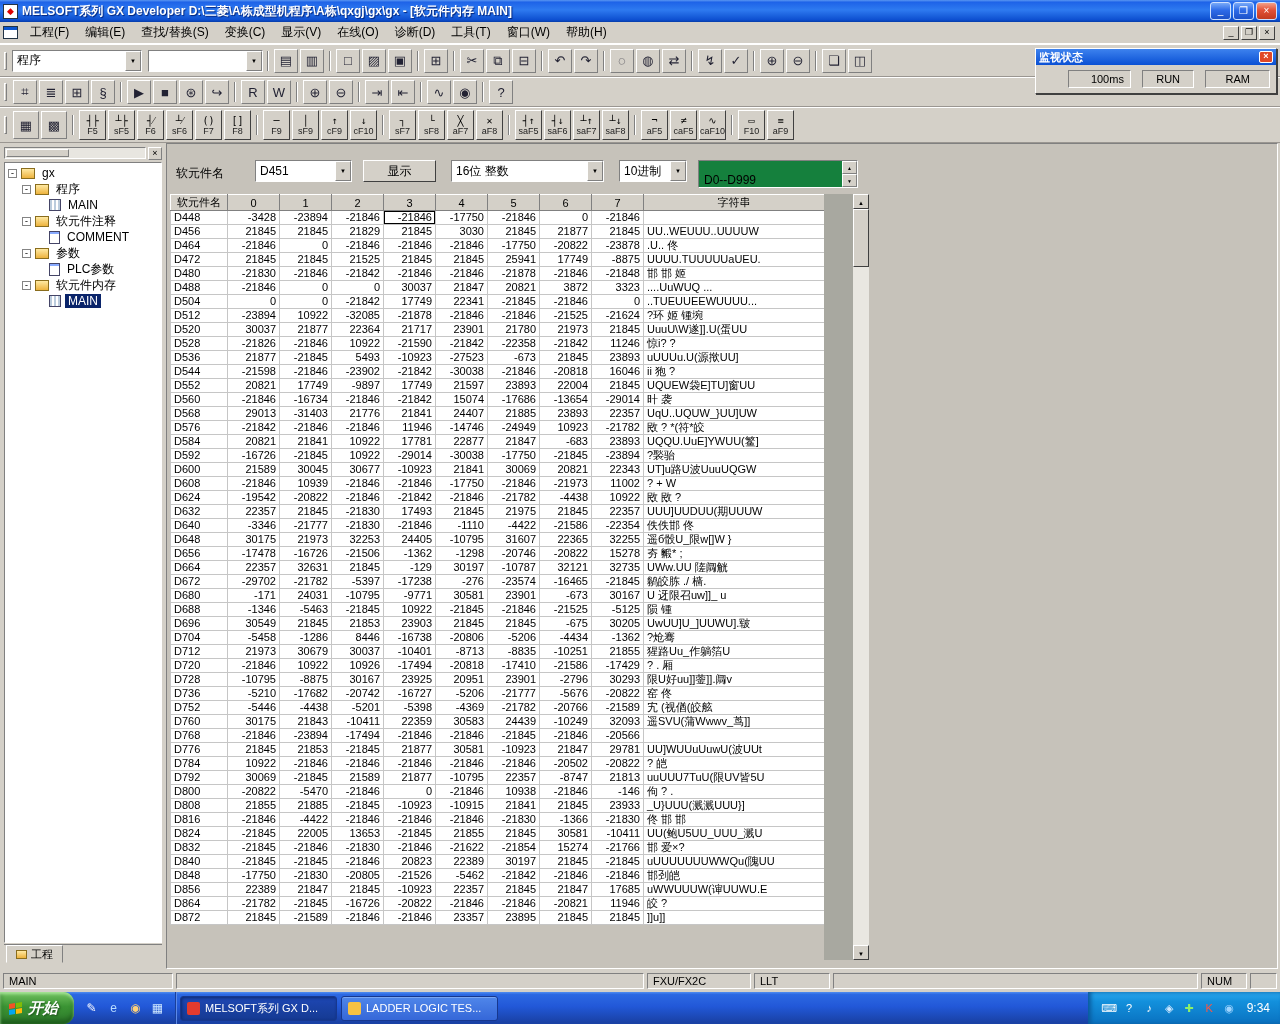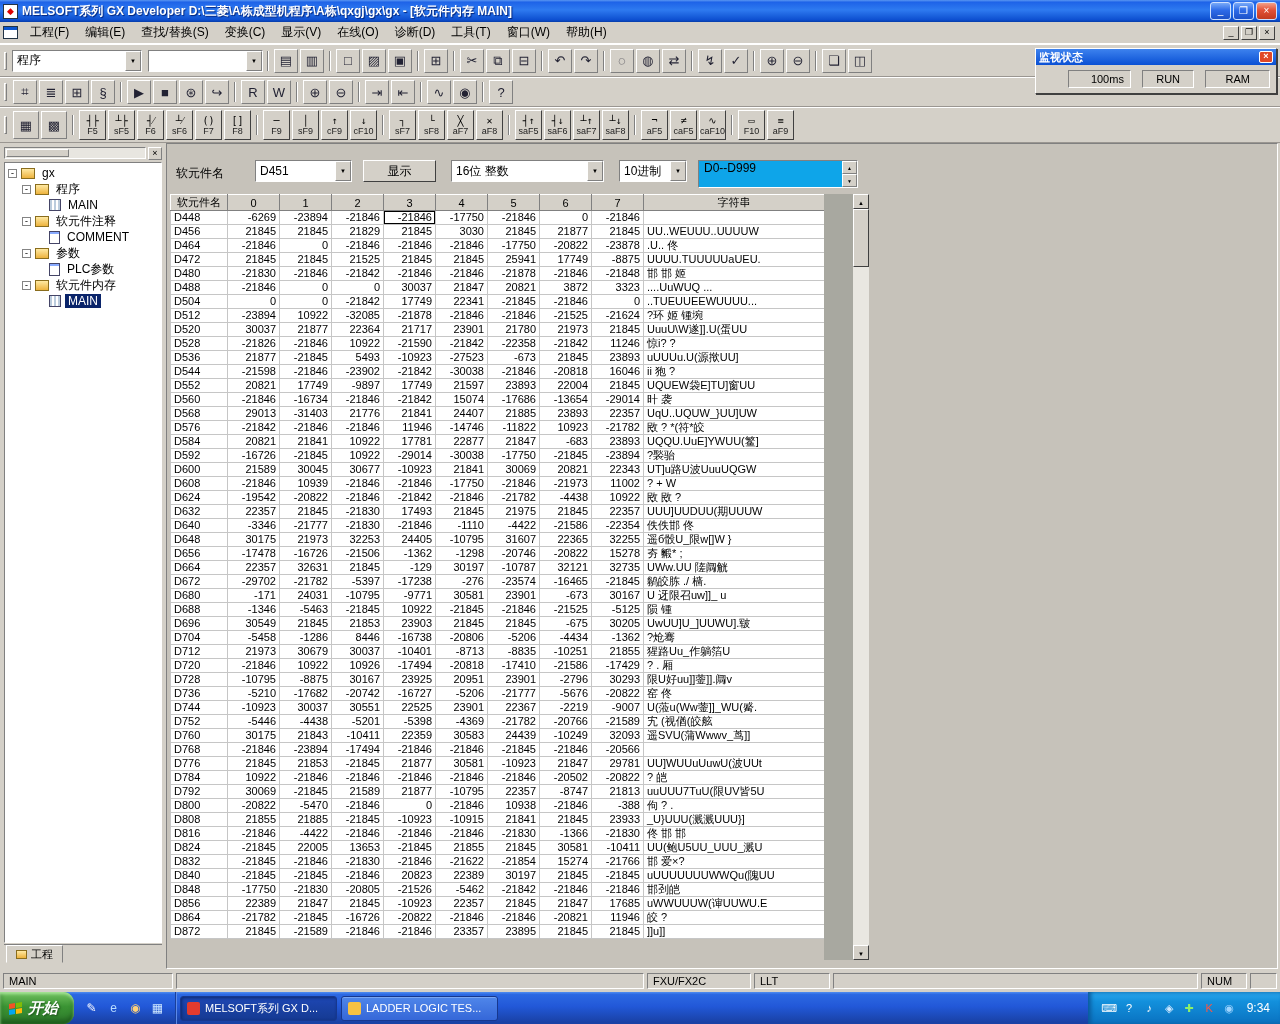--- a/index.html
+++ b/index.html
@@ -62,21 +62,21 @@
 .ptab{height:18px;background:#d4d0c8;border:1px solid;border-color:#fff #808080 #d4d0c8 #fff;display:flex;align-items:center;gap:4px;padding:0 9px;font-size:11px;margin-left:2px}
 .ptab .ticon{width:11px;height:9px;margin:0}
 
 
 .mdi{position:absolute;left:166px;top:0;width:1112px;height:826px;background:#c6c2ba;border:1px solid;border-color:#808080 #fff #fff #808080}
 .ctrl-label{position:absolute;left:9px;top:21px;font-size:12px}
 .ctrl-combo1{position:absolute;left:88px;top:16px;width:97px}
 .btn-display{position:absolute;left:196px;top:16px;width:73px;height:22px;background:#d4d0c8;border:1px solid;border-color:#fff #404040 #404040 #fff;font-size:12px;text-align:center;line-height:20px}
 .ctrl-combo2{position:absolute;left:284px;top:16px;width:153px}
 .ctrl-combo3{position:absolute;left:452px;top:16px;width:68px}
-.range-box{position:absolute;left:531px;top:16px;width:160px;height:28px;background:#0ea5e9;border:1px solid;border-color:#808080 #fff #fff #808080;display:flex;align-items:flex-start;font-size:12px}
+.range-box{position:absolute;left:531px;top:16px;width:160px;height:28px;background:#15803d;border:1px solid;border-color:#808080 #fff #fff #808080;display:flex;align-items:flex-end;font-size:12px}
 .range-box .rv{flex:1;padding:0 5px}
 .spin{width:15px;height:100%;display:flex;flex-direction:column;flex:none}
 .spin .sp{flex:1;background:#d4d0c8;border:1px solid;border-color:#fff #808080 #808080 #fff;text-align:center;line-height:8px}
 .sp-up::after{content:"▲";font-size:5px}.sp-dn::after{content:"▼";font-size:5px}
 .devtable-wrap{position:absolute;left:3px;top:50px;width:656px;height:766px;overflow:hidden}
 table.devtable{border-collapse:collapse;table-layout:fixed;font-size:11px}
 .devtable th{background:#d4d0c8;border:1px solid #808080;border-top-color:#fff;border-left-color:#fff;font-weight:normal;height:16px;font-size:11px;padding:0 2px;overflow:hidden}
 .devtable td{border:1px solid #c6c6c6;height:13px;line-height:13px;padding:0 3px;overflow:hidden;white-space:nowrap;background:#fff}
 .devtable td.dev{text-align:left}
 .devtable td.num{text-align:right}
@@ -450,21 +450,21 @@
                 <th>4</th>
                 <th>5</th>
                 <th>6</th>
                 <th>7</th>
                 <th>字符串</th>
               </tr>
             </thead>
           <tbody id="dev-tbody">
               <tr>
                 <td class="dev">D448</td>
-                <td class="num">-6269</td>
+                <td class="num">-3428</td>
                 <td class="num">-23894</td>
                 <td class="num">-21846</td>
                 <td class="num sel">-21846</td>
                 <td class="num">-17750</td>
                 <td class="num">-21846</td>
                 <td class="num">0</td>
                 <td class="num">-21846</td>
                 <td class="str"></td>
               </tr>
               <tr>
@@ -635,21 +635,21 @@
                 <td class="num">22357</td>
                 <td class="str">UqU..UQUW_}UU]UW</td>
               </tr>
               <tr>
                 <td class="dev">D576</td>
                 <td class="num">-21842</td>
                 <td class="num">-21846</td>
                 <td class="num">-21846</td>
                 <td class="num">11946</td>
                 <td class="num">-14746</td>
-                <td class="num">-11822</td>
+                <td class="num">-24949</td>
                 <td class="num">10923</td>
                 <td class="num">-21782</td>
                 <td class="str">敃 ?  *(符*皎</td>
               </tr>
               <tr>
                 <td class="dev">D584</td>
                 <td class="num">20821</td>
                 <td class="num">21841</td>
                 <td class="num">10922</td>
                 <td class="num">17781</td>
@@ -869,32 +869,20 @@
                 <td class="num">-17682</td>
                 <td class="num">-20742</td>
                 <td class="num">-16727</td>
                 <td class="num">-5206</td>
                 <td class="num">-21777</td>
                 <td class="num">-5676</td>
                 <td class="num">-20822</td>
                 <td class="str">窑  佟</td>
               </tr>
               <tr>
-                <td class="dev">D744</td>
-                <td class="num">-10923</td>
-                <td class="num">30037</td>
-                <td class="num">30551</td>
-                <td class="num">22525</td>
-                <td class="num">23901</td>
-                <td class="num">22367</td>
-                <td class="num">-2219</td>
-                <td class="num">-9007</td>
-                <td class="str">U(蒞u(Ww蓥]]_WU(觱.</td>
-              </tr>
-              <tr>
                 <td class="dev">D752</td>
                 <td class="num">-5446</td>
                 <td class="num">-4438</td>
                 <td class="num">-5201</td>
                 <td class="num">-5398</td>
                 <td class="num">-4369</td>
                 <td class="num">-21782</td>
                 <td class="num">-20766</td>
                 <td class="num">-21589</td>
                 <td class="str">宄  (视偤(皎舷</td>
@@ -961,21 +949,21 @@
               </tr>
               <tr>
                 <td class="dev">D800</td>
                 <td class="num">-20822</td>
                 <td class="num">-5470</td>
                 <td class="num">-21846</td>
                 <td class="num">0</td>
                 <td class="num">-21846</td>
                 <td class="num">10938</td>
                 <td class="num">-21846</td>
-                <td class="num">-388</td>
+                <td class="num">-146</td>
                 <td class="str">佝  ?  .</td>
               </tr>
               <tr>
                 <td class="dev">D808</td>
                 <td class="num">21855</td>
                 <td class="num">21885</td>
                 <td class="num">-21845</td>
                 <td class="num">-10923</td>
                 <td class="num">-10915</td>
                 <td class="num">21841</td>

